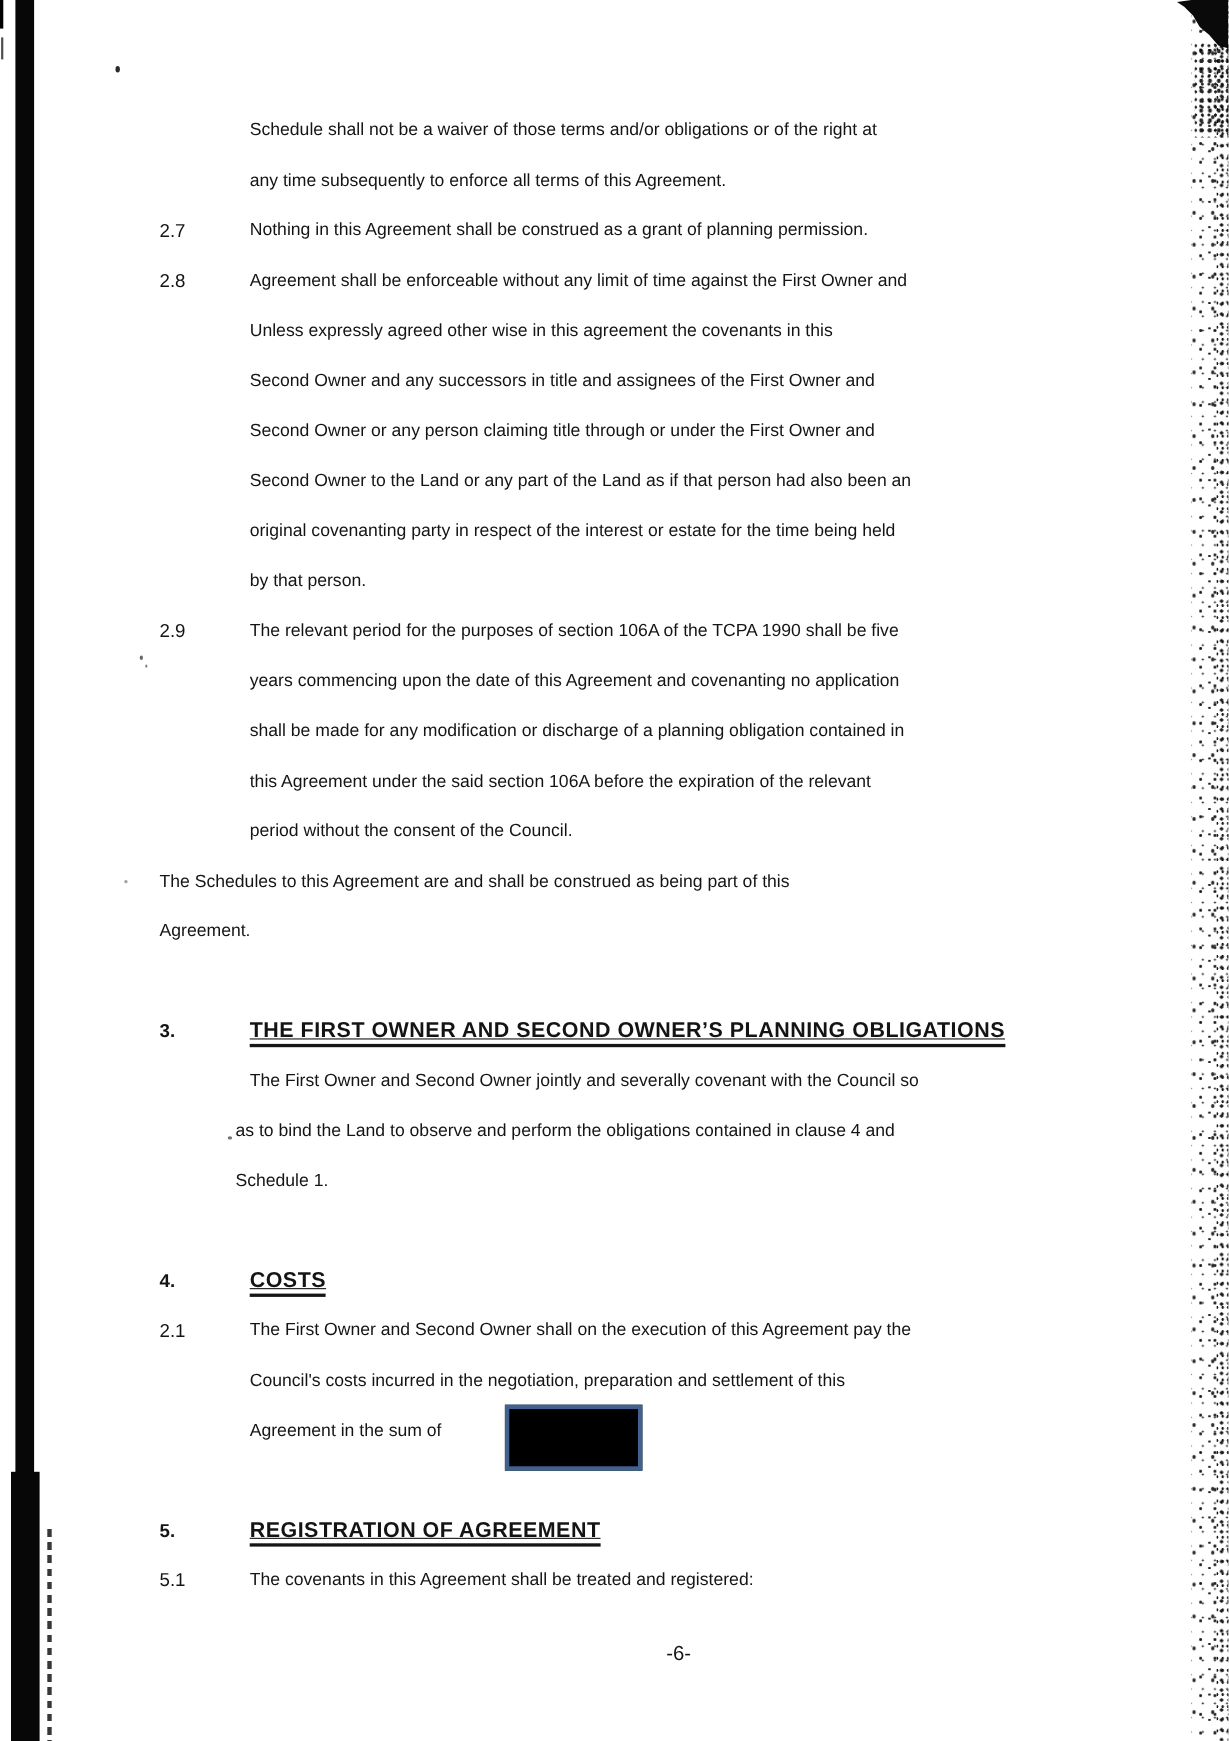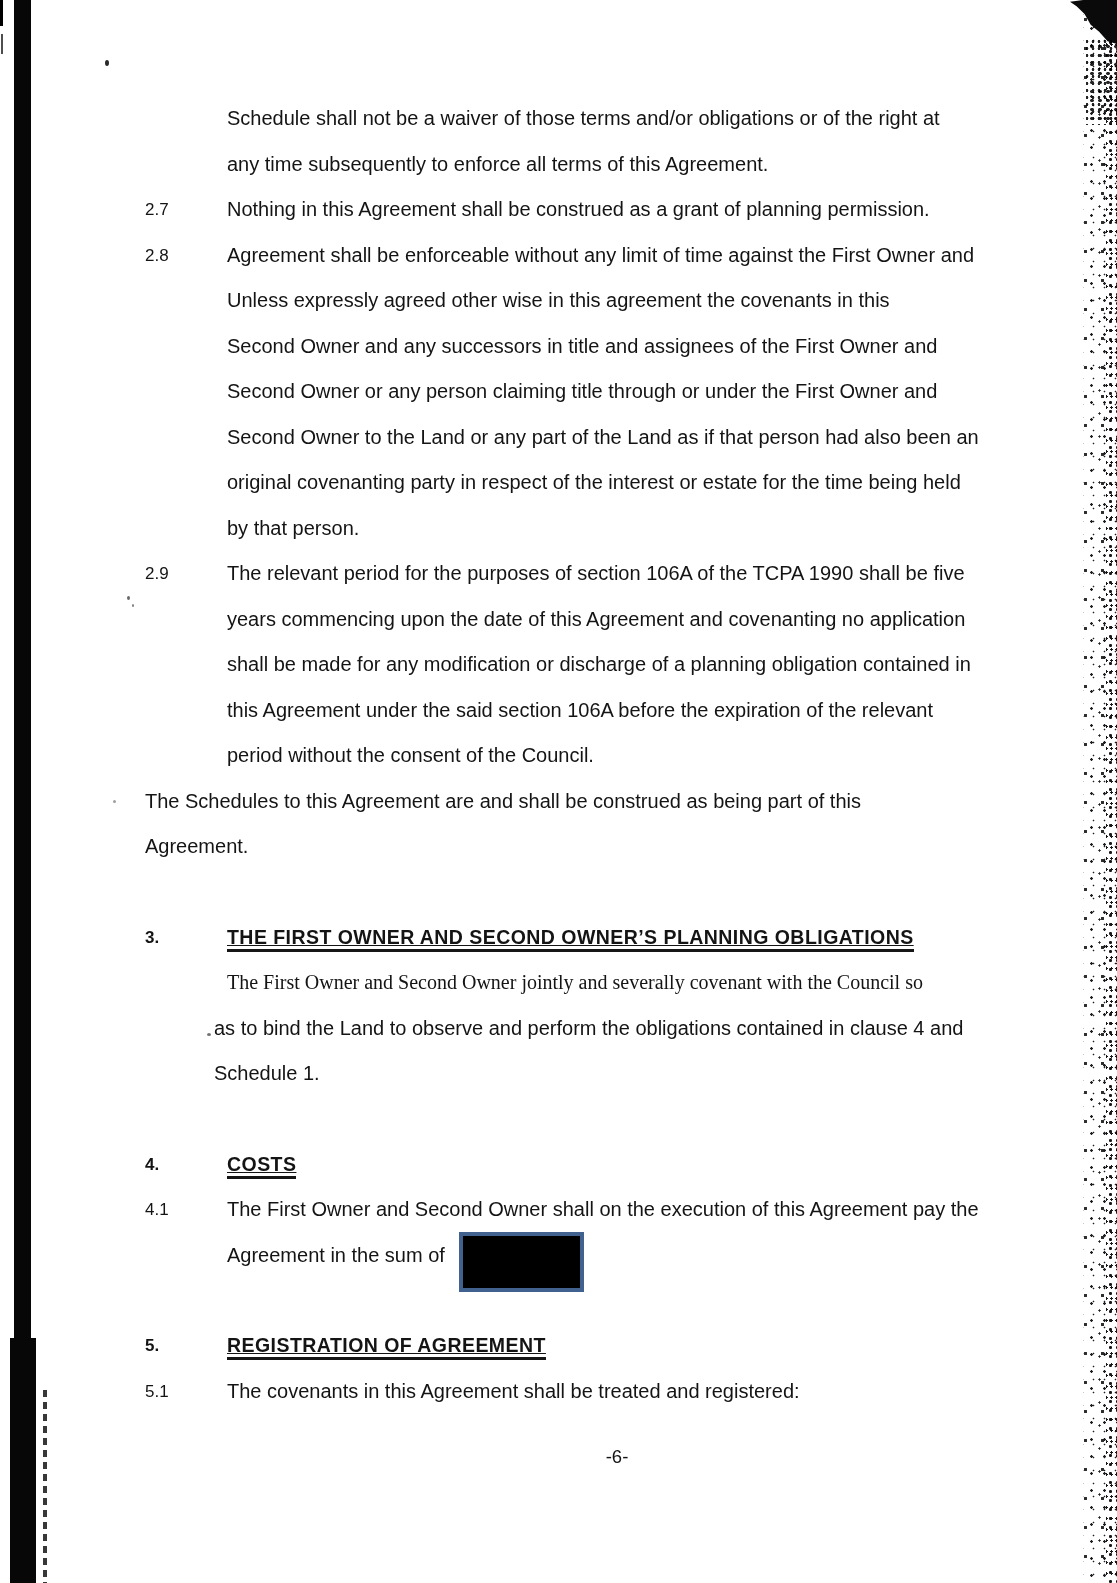--- a/index.html
+++ b/index.html
@@ -14,31 +14,31 @@
   
   .content {
     position:absolute; left:145px; top:96px; width:862px;
   }
   .clause { display:flex; }
   .num {
     flex:0 0 82px; width:82px;
     font-size:17px; line-height:45.5px;
     white-space:nowrap;
   }
-  .text { width:780px; font-size:20px; line-height:45.5px; }
+  .text { width:780px; font-size:16px; line-height:45.5px; }
   .line { position:relative; white-space:nowrap; }
   .clause.heading { margin-top:45px; font-weight:bold; }
   .clause.heading .text { font-size:19.5px; letter-spacing:0.45px; }
   .clause.heading .line > span {
     border-bottom:3px solid #161616;
     padding-bottom:1px;
     text-decoration:underline;
   }
   .clause.outdent .line { margin-left:-13px; }
-  .clause.outdent .line:first-child { margin-left:0;font-family:Liberation Serif, serif; }
+  .clause.outdent .line:first-child { margin-left:0; }
   .redaction {
     position:absolute; left:232px; top:-1px;
     width:117px; height:52px;
     background:#000; border:4px solid #41618e;
   }
   .pagenum {
     margin-left:82px; width:780px; margin-top:20px;
     text-align:center; font-size:18.5px; line-height:45.5px;
   }
   
@@ -175,23 +175,24 @@
           <div class="line"><span>Schedule 1.</span></div>
         </div>
       </div>
       <div class="clause heading">
         <span class="num">4.</span>
         <div class="text">
           <div class="line"><span>COSTS</span></div>
         </div>
       </div>
       <div class="clause body">
-        <span class="num">4.1</span>
+        <span class="num">2.1</span>
         <div class="text">
           <div class="line"><span>The First Owner and Second Owner shall on the execution of this Agreement pay the</span></div>
+          <div class="line"><span>Council's costs incurred in the negotiation, preparation and settlement of this</span></div>
           <div class="line"><span>Agreement in the sum of</span><span class="redaction" style="background: rgb(0, 0, 0); border-color: rgb(65, 97, 142);"></span></div>
         </div>
       </div>
       <div class="clause heading">
         <span class="num">5.</span>
         <div class="text">
           <div class="line"><span>REGISTRATION OF AGREEMENT</span></div>
         </div>
       </div>
       <div class="clause body">

